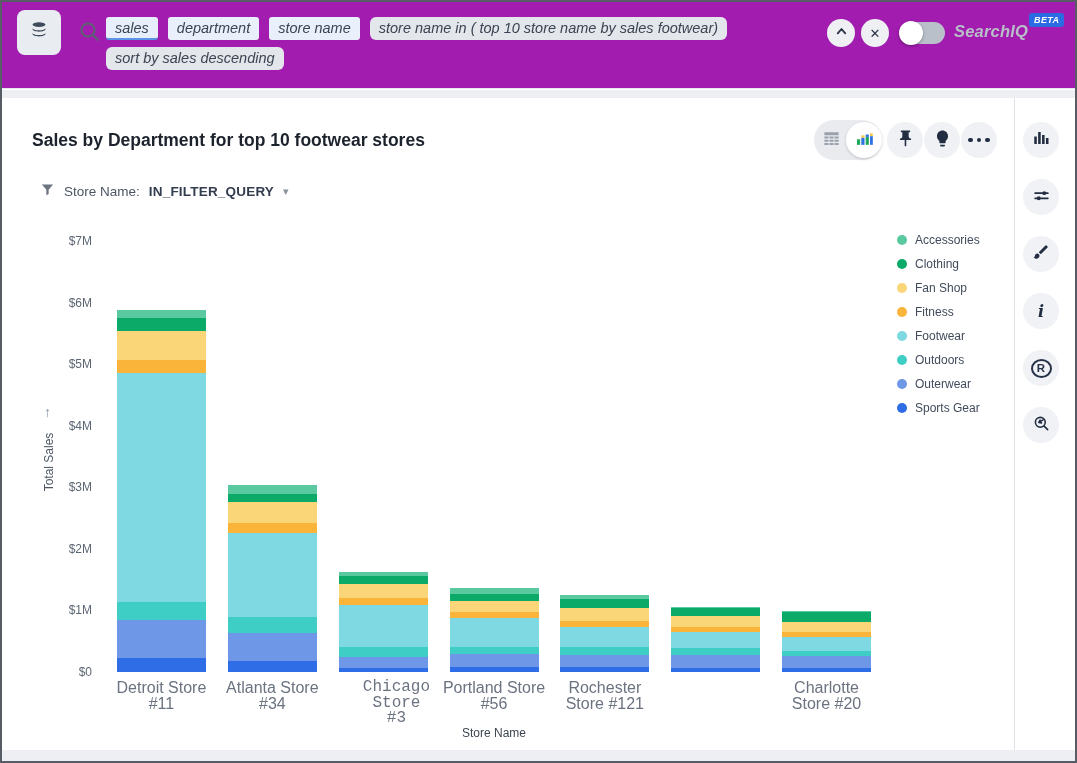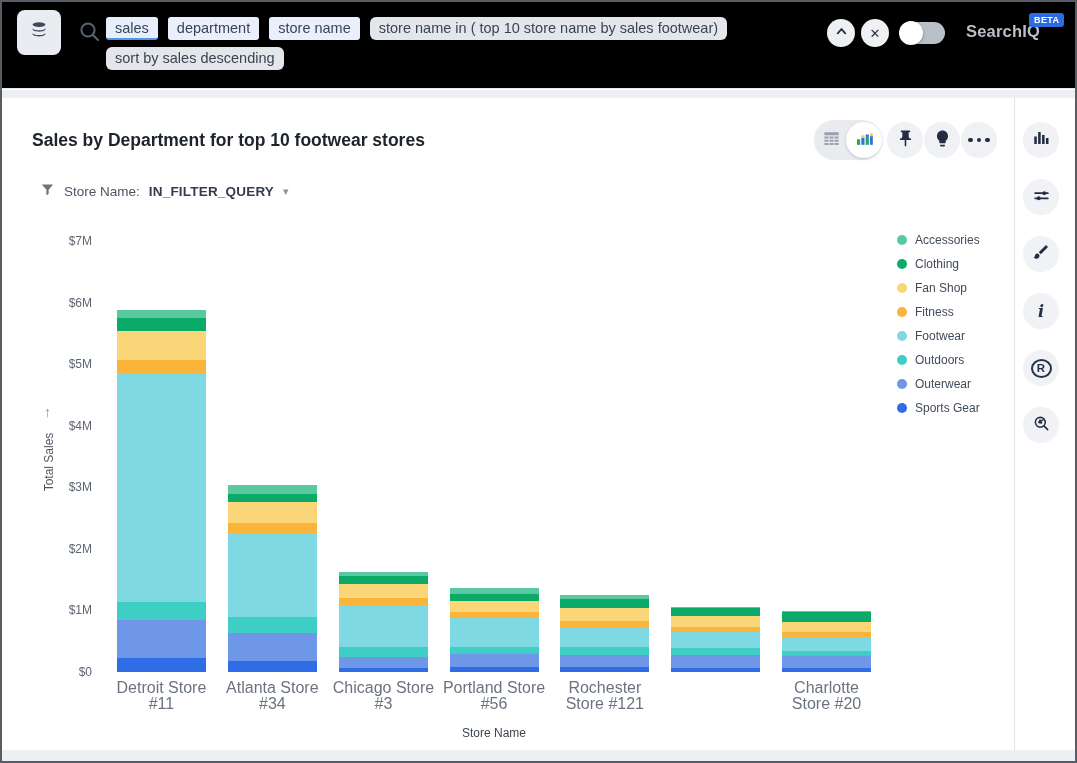--- a/index.html
+++ b/index.html
@@ -6,34 +6,34 @@
   html,body { width:1077px; height:763px; }
   body {
     position:relative;
     font-family:"Liberation Sans","DejaVu Sans",sans-serif;
     background:#ffffff;
     overflow:hidden;
   }
   .frame { position:absolute; inset:0; border:2px solid #585d65; z-index:99; pointer-events:none; }
 
   
-  .topbar { position:absolute; left:2px; top:2px; width:1073px; height:87px; background:#000000; border-bottom:1px solid #e4e7eb; }
+  .topbar { position:absolute; left:2px; top:2px; width:1073px; height:87px; background:#a21caf; border-bottom:1px solid #e4e7eb;font-style:italic; }
   .db-btn { position:absolute; left:15px; top:8px; width:44px; height:45px; border-radius:8px; background:#e9ecf1; display:flex; align-items:center; justify-content:center; cursor:pointer; }
   .search-glass { position:absolute; left:76px; top:18px; width:24px; height:24px; }
   .tokens { position:absolute; left:104px; top:15px; width:706px; display:flex; flex-wrap:wrap; column-gap:10px; row-gap:7px; cursor:text; }
   .tok { font-size:14.5px; color:#3b4453; padding:3px 9px 4px; border-radius:3px; white-space:nowrap; cursor:pointer; }
   .tok-col { background:#e9effb; }
   .tok-active { background:#e7effc; border-bottom:2px solid #5b93e6; padding-bottom:2px; }
   .tok-phrase { background:#e3e6ea;border-radius:6px; }
   .circle-btn { position:absolute; width:28px; height:28px; border-radius:50%; background:#eef0f3; display:flex; align-items:center; justify-content:center; cursor:pointer; }
   .collapse-btn { left:825px; top:17px; }
   .close-btn { left:859px; top:17px; font-size:13px; font-weight:700; color:#2b3547; }
   .toggle { position:absolute; left:898px; top:20px; width:45px; height:22px; border-radius:11px; background:#b9c0ca; cursor:pointer; }
   .toggle .knob { position:absolute; left:-1px; top:-1px; width:24px; height:24px; border-radius:50%; background:#fff; box-shadow:0 1px 3px rgba(0,0,0,.35); }
-  .searchiq { position:absolute; left:952px; top:20px; font-size:16.5px; font-weight:700; color:#b9bfc8; letter-spacing:.2px;margin-left:12px; }
+  .searchiq { position:absolute; left:952px; top:20px; font-size:16.5px; font-weight:700; color:#b9bfc8; letter-spacing:.2px; }
   .beta { position:absolute; left:1027px; top:11px; background:#2b6be3; color:#fff; font-size:9px; font-weight:700; padding:2px 5px 2px; border-radius:3px; letter-spacing:.4px; }
 
   
   .band-top { position:absolute; left:2px; top:90px; width:1073px; height:8px; background:#edeff2; }
   .band-bottom { position:absolute; left:2px; top:750px; width:1073px; height:11px; background:#edeff2; }
   .main { position:absolute; left:2px; top:98px; width:1012px; height:652px; background:#fff; }
   .divider { position:absolute; left:1014px; top:98px; width:1px; height:652px; background:#e0e3e7; }
   .rail { position:absolute; left:1015px; top:98px; width:60px; height:652px; background:#fff; }
 
   
@@ -269,21 +269,21 @@
     </div>
   <div class="x-axis">
       <div class="x-tick" style="left: 0px; width: 110.9px;">
         <div>Detroit Store</div>
         <div>#11</div>
       </div>
       <div class="x-tick" style="left: 110.9px; width: 110.9px;">
         <div>Atlanta Store</div>
         <div>#34</div>
       </div>
-      <div class="x-tick" style="left: 222px; width: 110.9px;">
+      <div class="x-tick" style="left: 235px; width: 110.9px; font-family: Liberation Mono, monospace;">
         <div>Chicago Store</div>
         <div>#3</div>
       </div>
       <div class="x-tick" style="left: 332.6px; width: 110.9px;">
         <div>Portland Store</div>
         <div>#56</div>
       </div>
       <div class="x-tick" style="left: 443.4px; width: 110.9px;">
         <div>Rochester</div>
         <div>Store #121</div>

